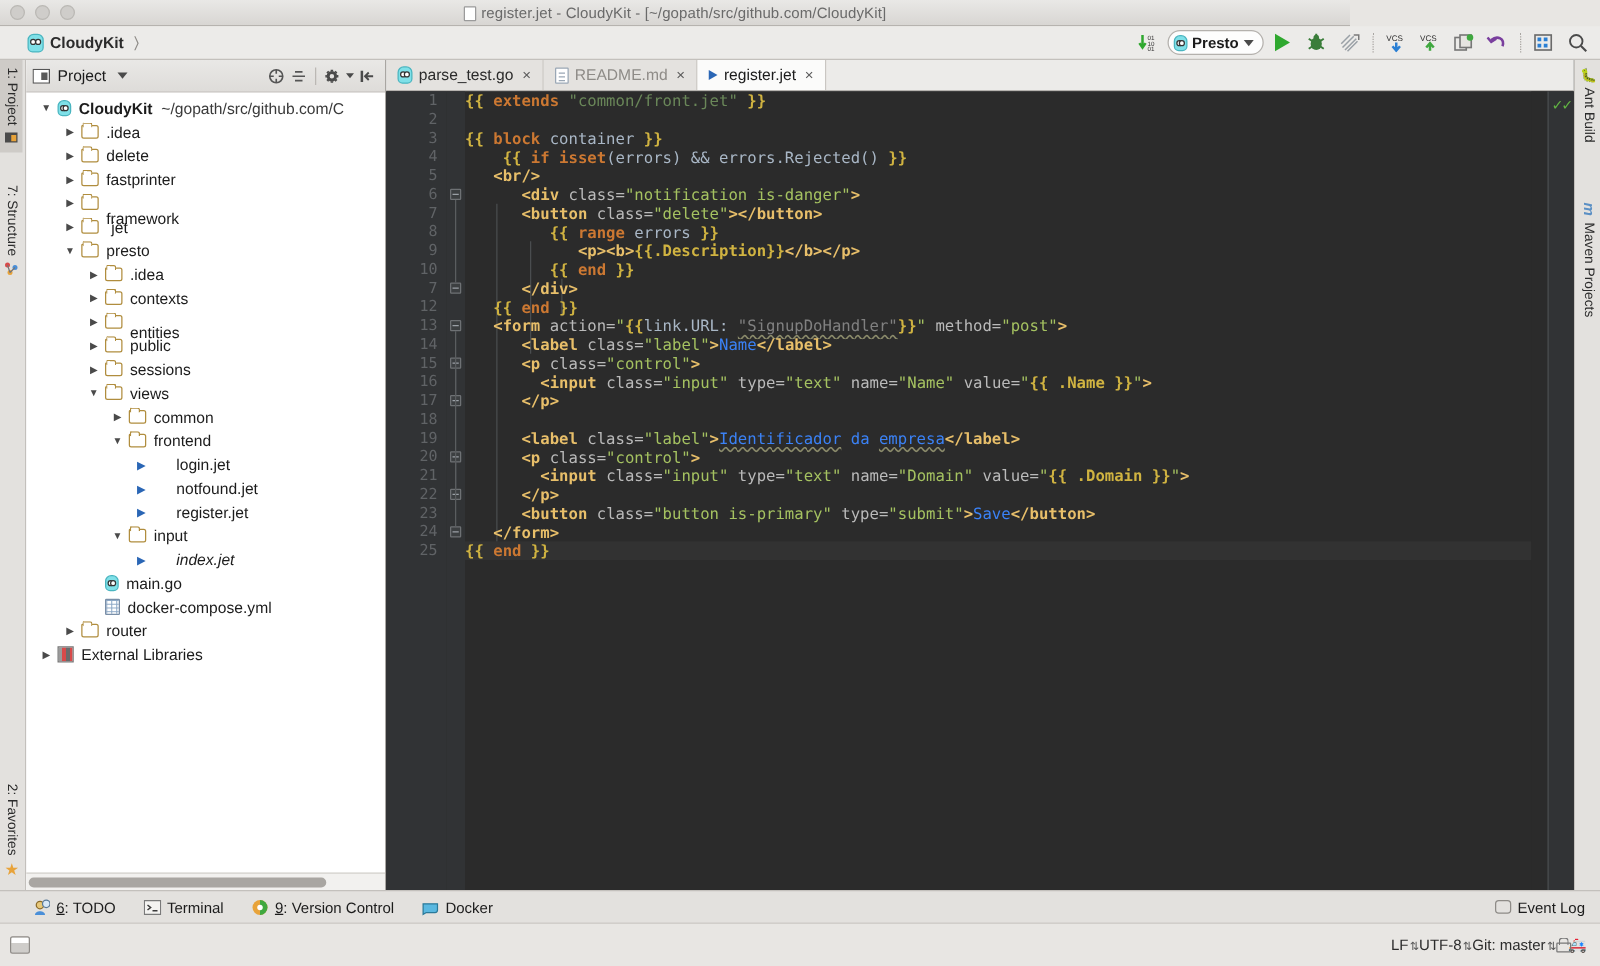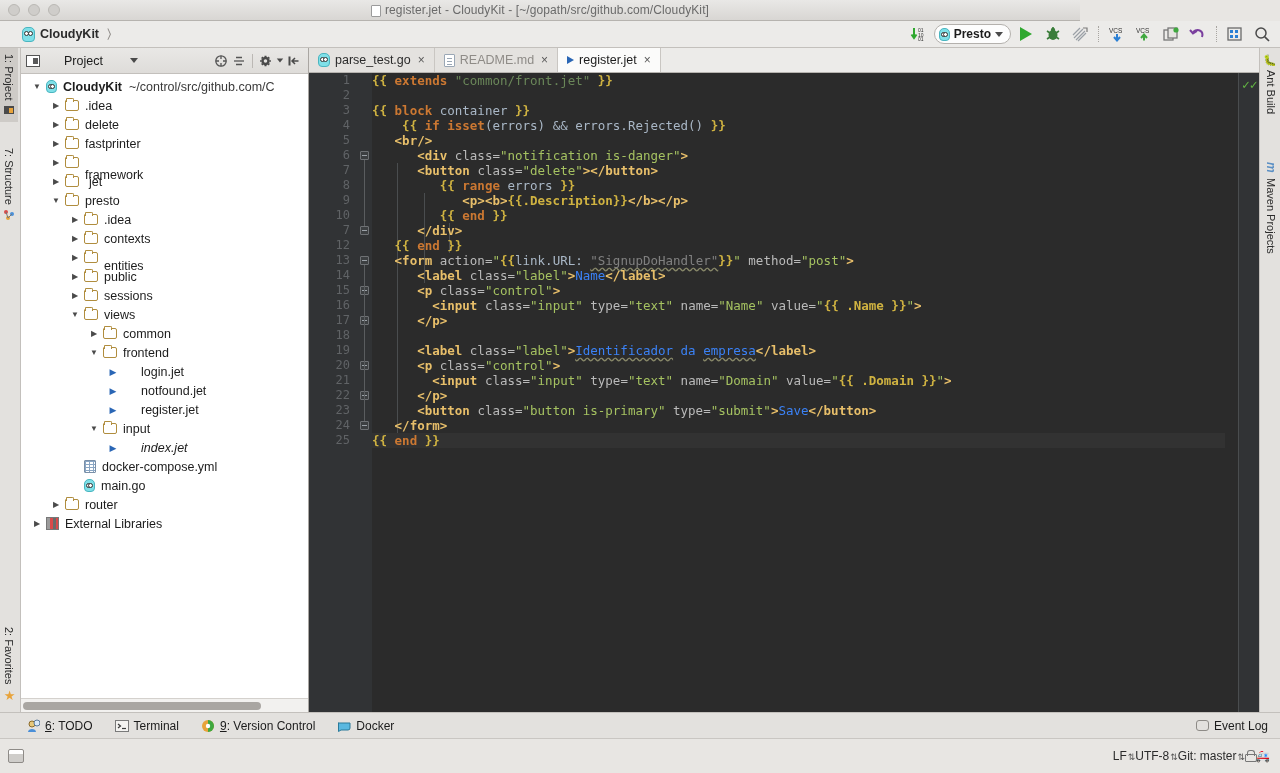--- a/index.html
+++ b/index.html
@@ -90,21 +90,21 @@
 
   
   .projpanel {
     position: absolute; left: 21px; top: 48px; width: 288px; height: 664px;
     background: #fff; border-right: 1px solid #a9a6a2;
     display: flex; flex-direction: column;
   }
   .projhead {
     height: 26px; background: linear-gradient(#e9e8e6,#dedcd9);
     border-bottom: 1px solid #c3c0bc; display: flex; align-items: center;
-    padding: 0 4px; gap: 23px;
+    padding: 0 4px; gap: 5px;
   }
   .projhead .tabname { font-size: 12.5px; color: #1c1c1c; }
   .projhead .hicon { width: 16px; height: 14px; display:flex; align-items:center; justify-content:center;
                      font-size: 11px; color: #4a4a4a; }
   .projtools { margin-left: auto; display: flex; align-items: center; gap: 2px; padding-right: 2px; }
   .projtools .vsep { width:1px; height:14px; background:#bbb8b4; margin:0 3px; }
 
   .tree { flex: 1; overflow: hidden; padding-top: 3px; position: relative; }
   .node {
     height: 19px; display: flex; align-items: center; gap: 3px;
@@ -439,21 +439,21 @@
           </svg>
         </span>
       </div>
     </div>
 
     <div class="tree" id="tree">
         <div class="node root" style="padding-left: 10px;">
           <span class="arrow">▼</span>
           <span class="gopher gopher-sm"></span>
           <span style="margin-left: 3px;">CloudyKit</span>
-          <span class="path">~/control/src/github.com/C</span>
+          <span class="path">~/gopath/src/github.com/C</span>
         </div>
         <div class="node" style="padding-left: 29px;">
           <span class="arrow">▶</span>
           <span class="folder"></span>
           <span style="margin-left: 3px;">.idea</span>
         </div>
         <div class="node" style="padding-left: 29px;">
           <span class="arrow">▶</span>
           <span class="folder"></span>
           <span style="margin-left: 3px;">delete</span>
@@ -538,27 +538,27 @@
           <span class="folder"></span>
           <span style="margin-left: 3px;">input</span>
         </div>
         <div class="node" style="padding-left: 86px;">
           <span class="arrow blue">▶</span>
           <span class="jetico"></span>
           <span style="margin-left: 3px; font-style: italic;">index.jet</span>
         </div>
         <div class="node" style="padding-left: 48px;">
           <span class="arrow"></span>
+          <span class="gopher gopher-sm"></span>
+          <span style="margin-left: 3px;">main.go</span>
+        </div>
+        <div class="node" style="padding-left: 48px;">
+          <span class="arrow"></span>
           <span class="ymlico"></span>
           <span style="margin-left: 3px;">docker-compose.yml</span>
-        </div>
-        <div class="node" style="padding-left: 48px;">
-          <span class="arrow"></span>
-          <span class="gopher gopher-sm"></span>
-          <span style="margin-left: 3px;">main.go</span>
         </div>
         <div class="node" style="padding-left: 29px;">
           <span class="arrow">▶</span>
           <span class="folder"></span>
           <span style="margin-left: 3px;">router</span>
         </div>
         <div class="node" style="padding-left: 10px;">
           <span class="arrow">▶</span>
           <span class="libico"></span>
           <span style="margin-left: 3px;">External Libraries</span>

